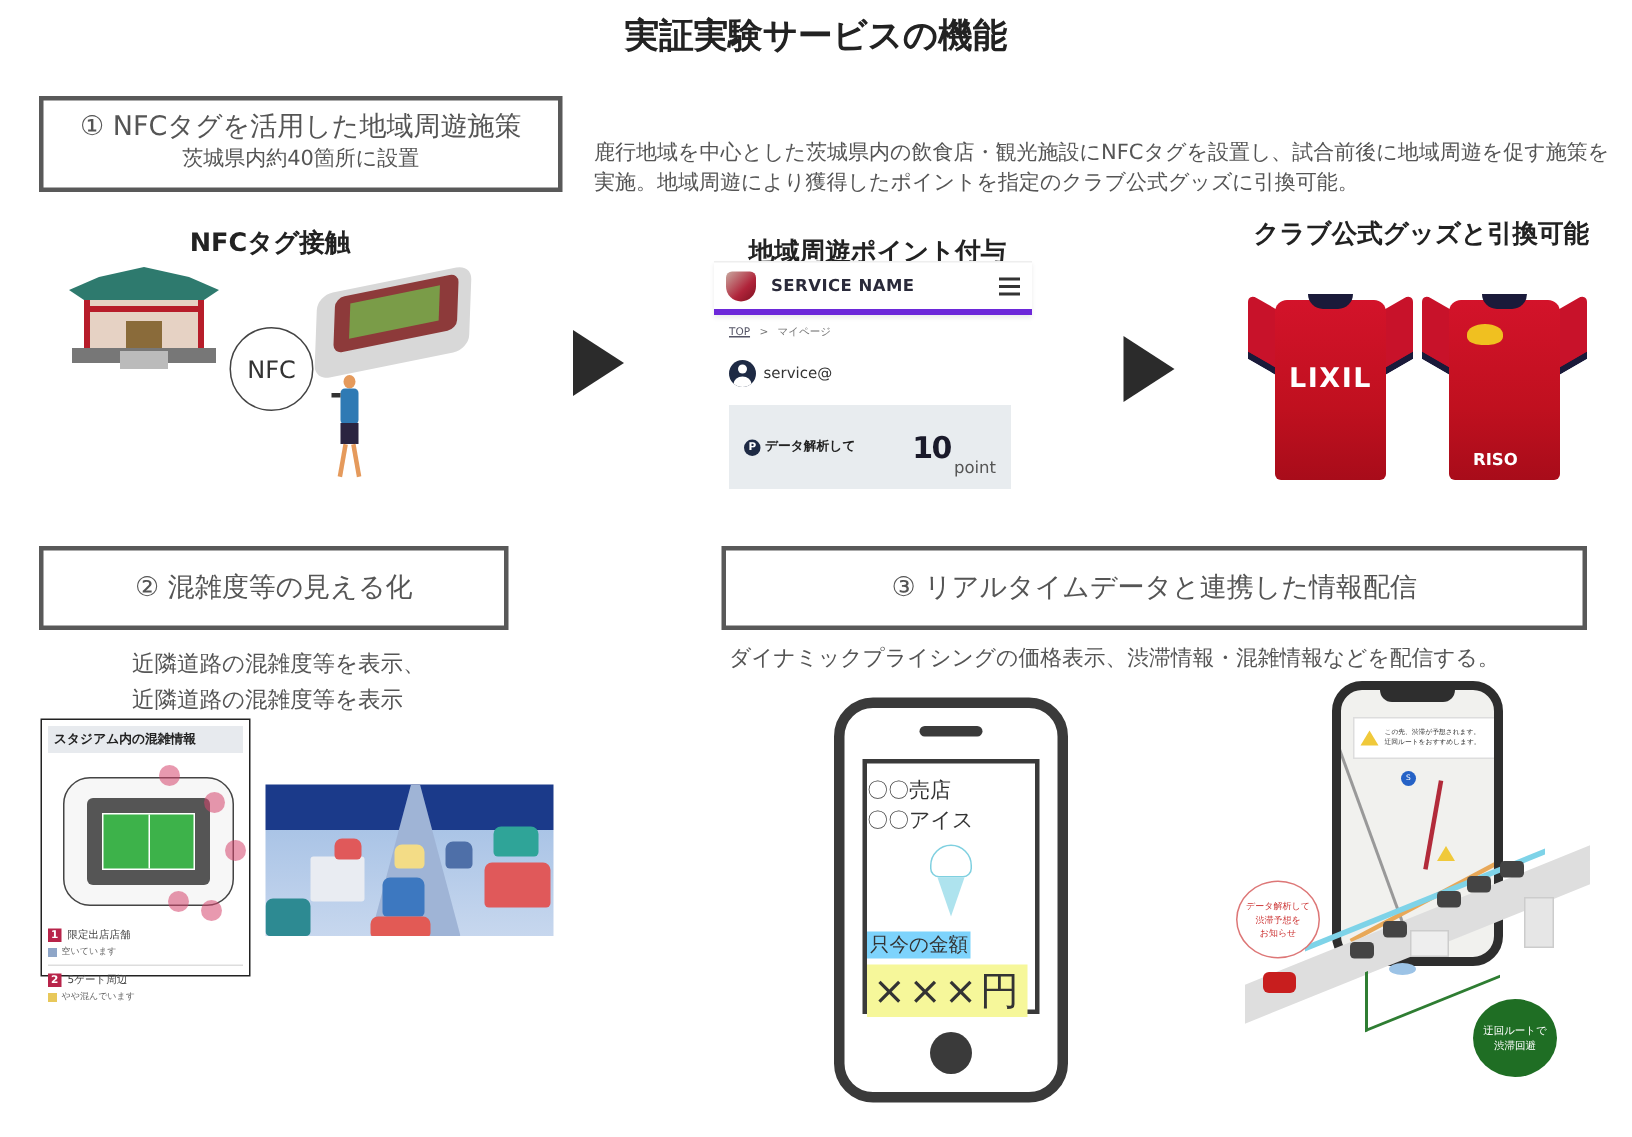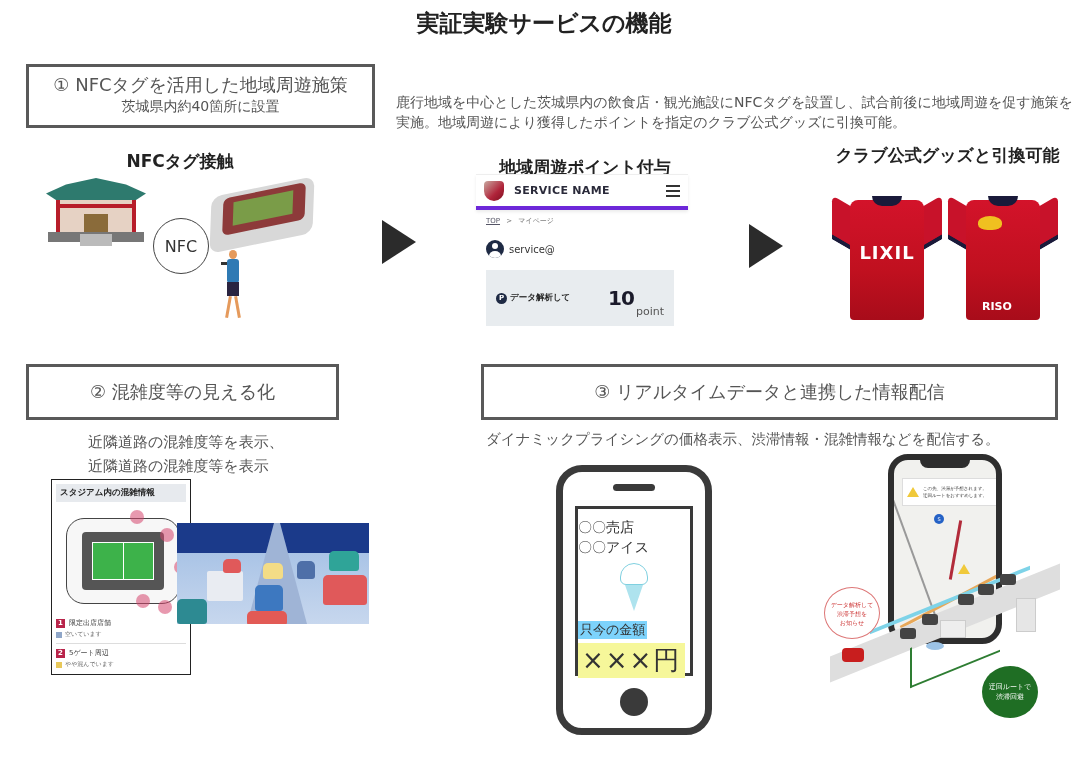--- a/index.html
+++ b/index.html
@@ -188,21 +188,21 @@
 
 <div class="abs box" style="left:26px; top:364px; width:313px; height:56px; padding-top:13px;">
   <div class="main">② 混雑度等の見える化</div>
 </div>
 
 <div class="abs desc" style="left:88px; top:430px; width:240px; font-size:15px; line-height:24px;">
   <div>近隣道路の混雑度等を表示、</div>
   <div>近隣道路の混雑度等を表示</div>
 </div>
 
-<div class="abs crowd-card" style="left:27px; top:479px; width:140px; height:196px;margin-left:24px;">
+<div class="abs crowd-card" style="left:27px; top:479px; width:140px; height:172px;">
   <div class="crowd-head">スタジアム内の混雑情報</div>
   <div class="stadium-map">
     <div class="stadium-ring"></div>
     <div class="stadium-stand"></div>
     <div class="pitch"></div>
     <div class="hot" style="left:74px; top:4px;"></div>
     <div class="hot" style="left:104px; top:22px;"></div>
     <div class="hot" style="left:118px; top:54px;"></div>
     <div class="hot" style="left:80px; top:88px;"></div>
     <div class="hot" style="left:102px; top:94px;"></div>

